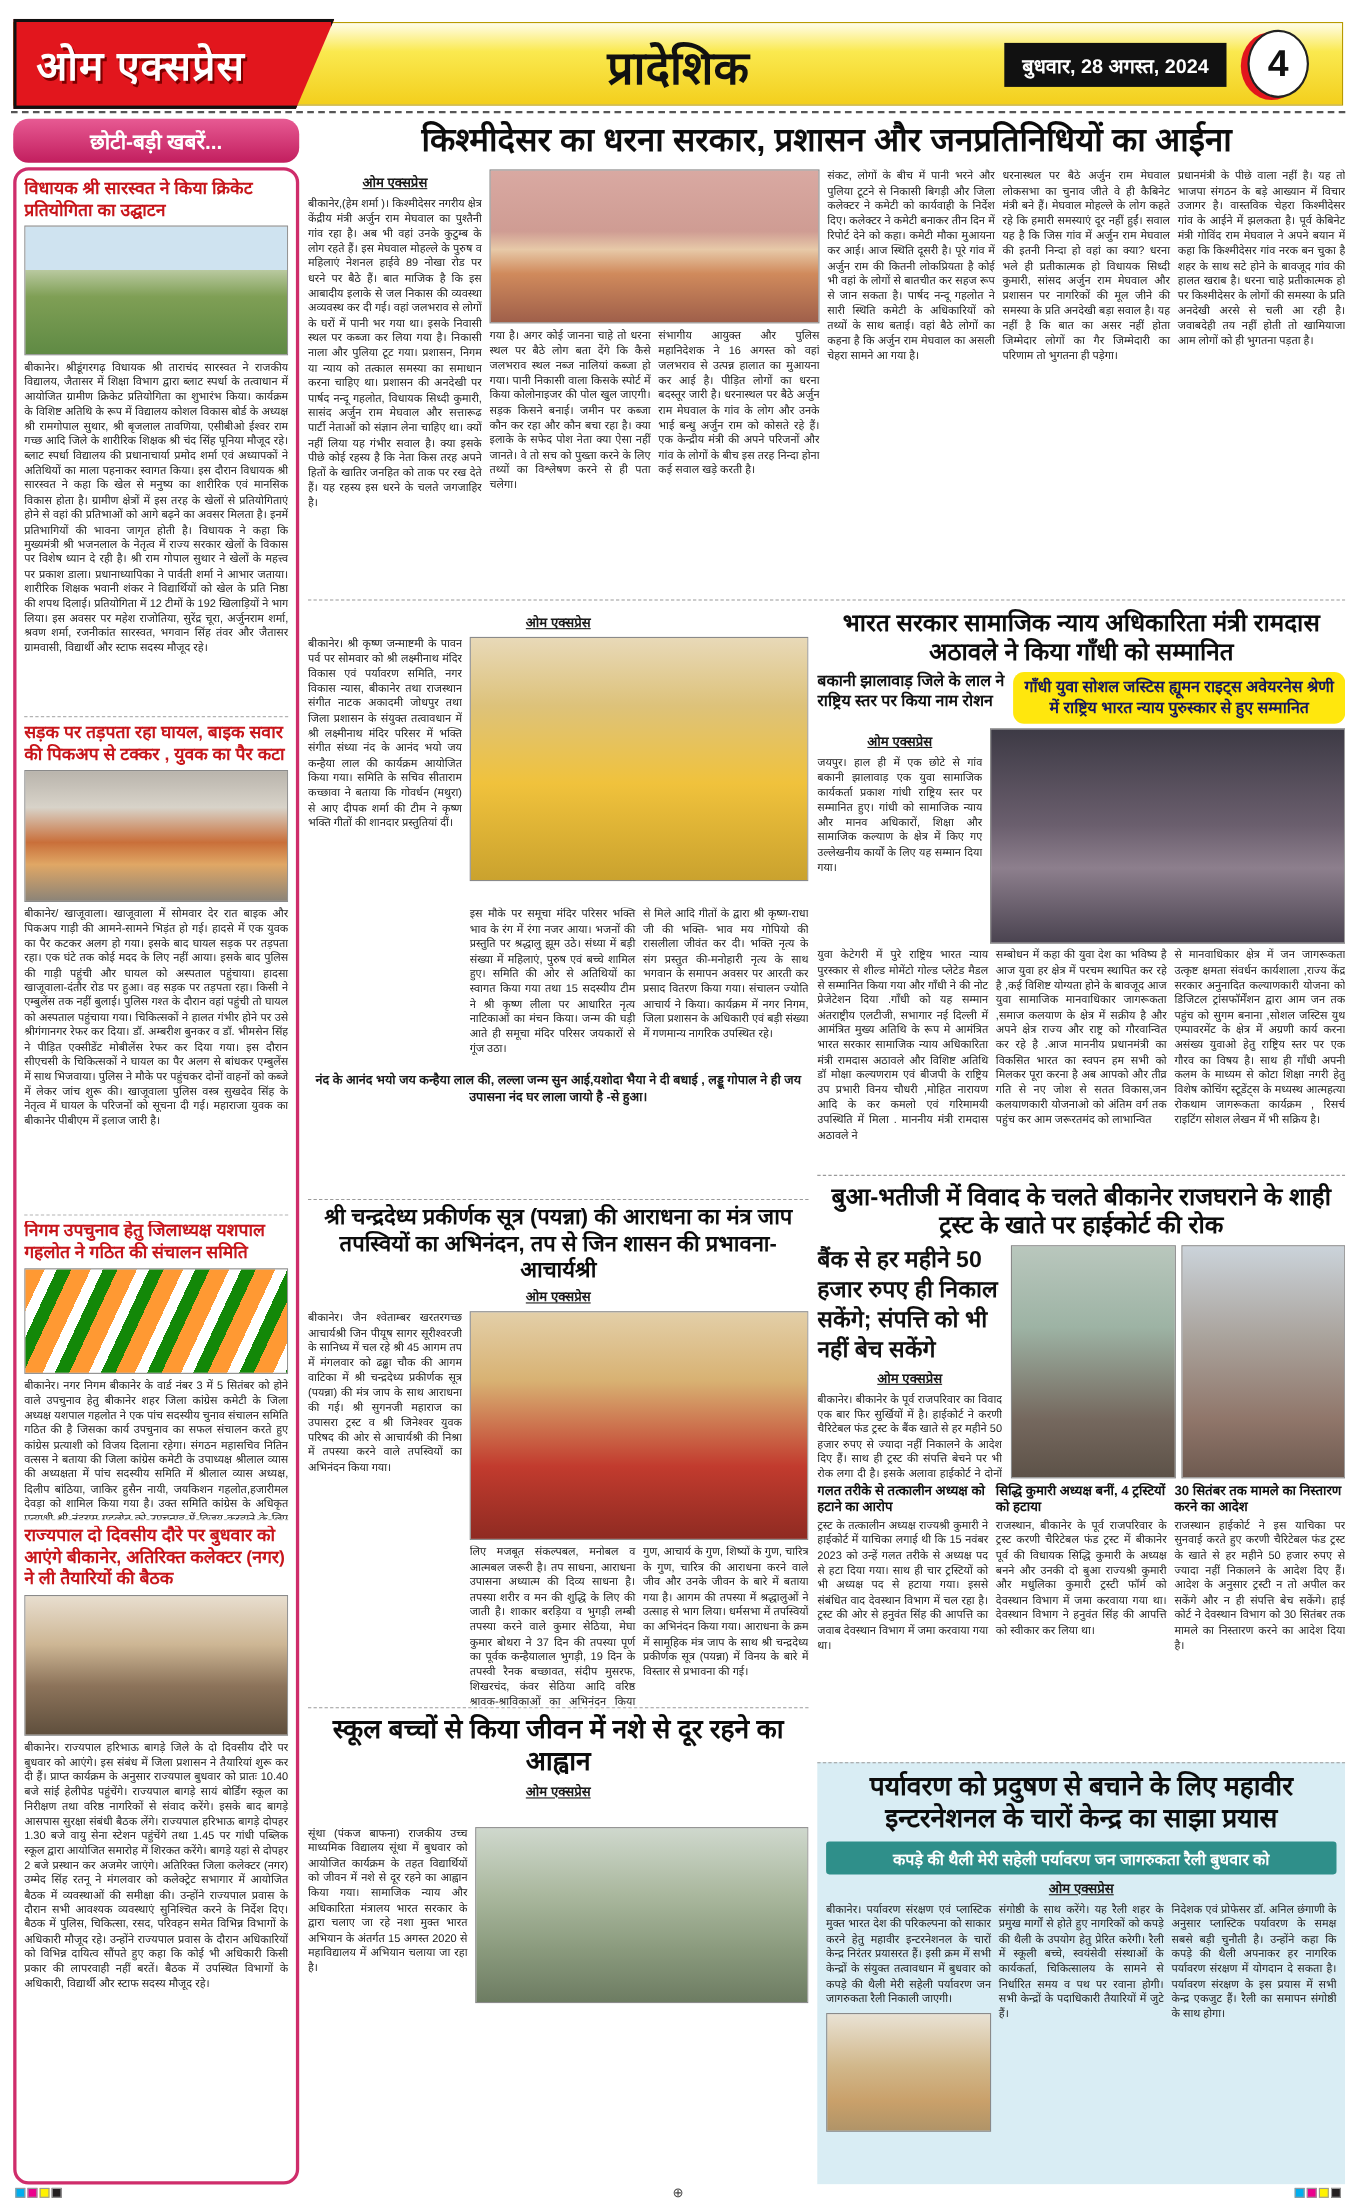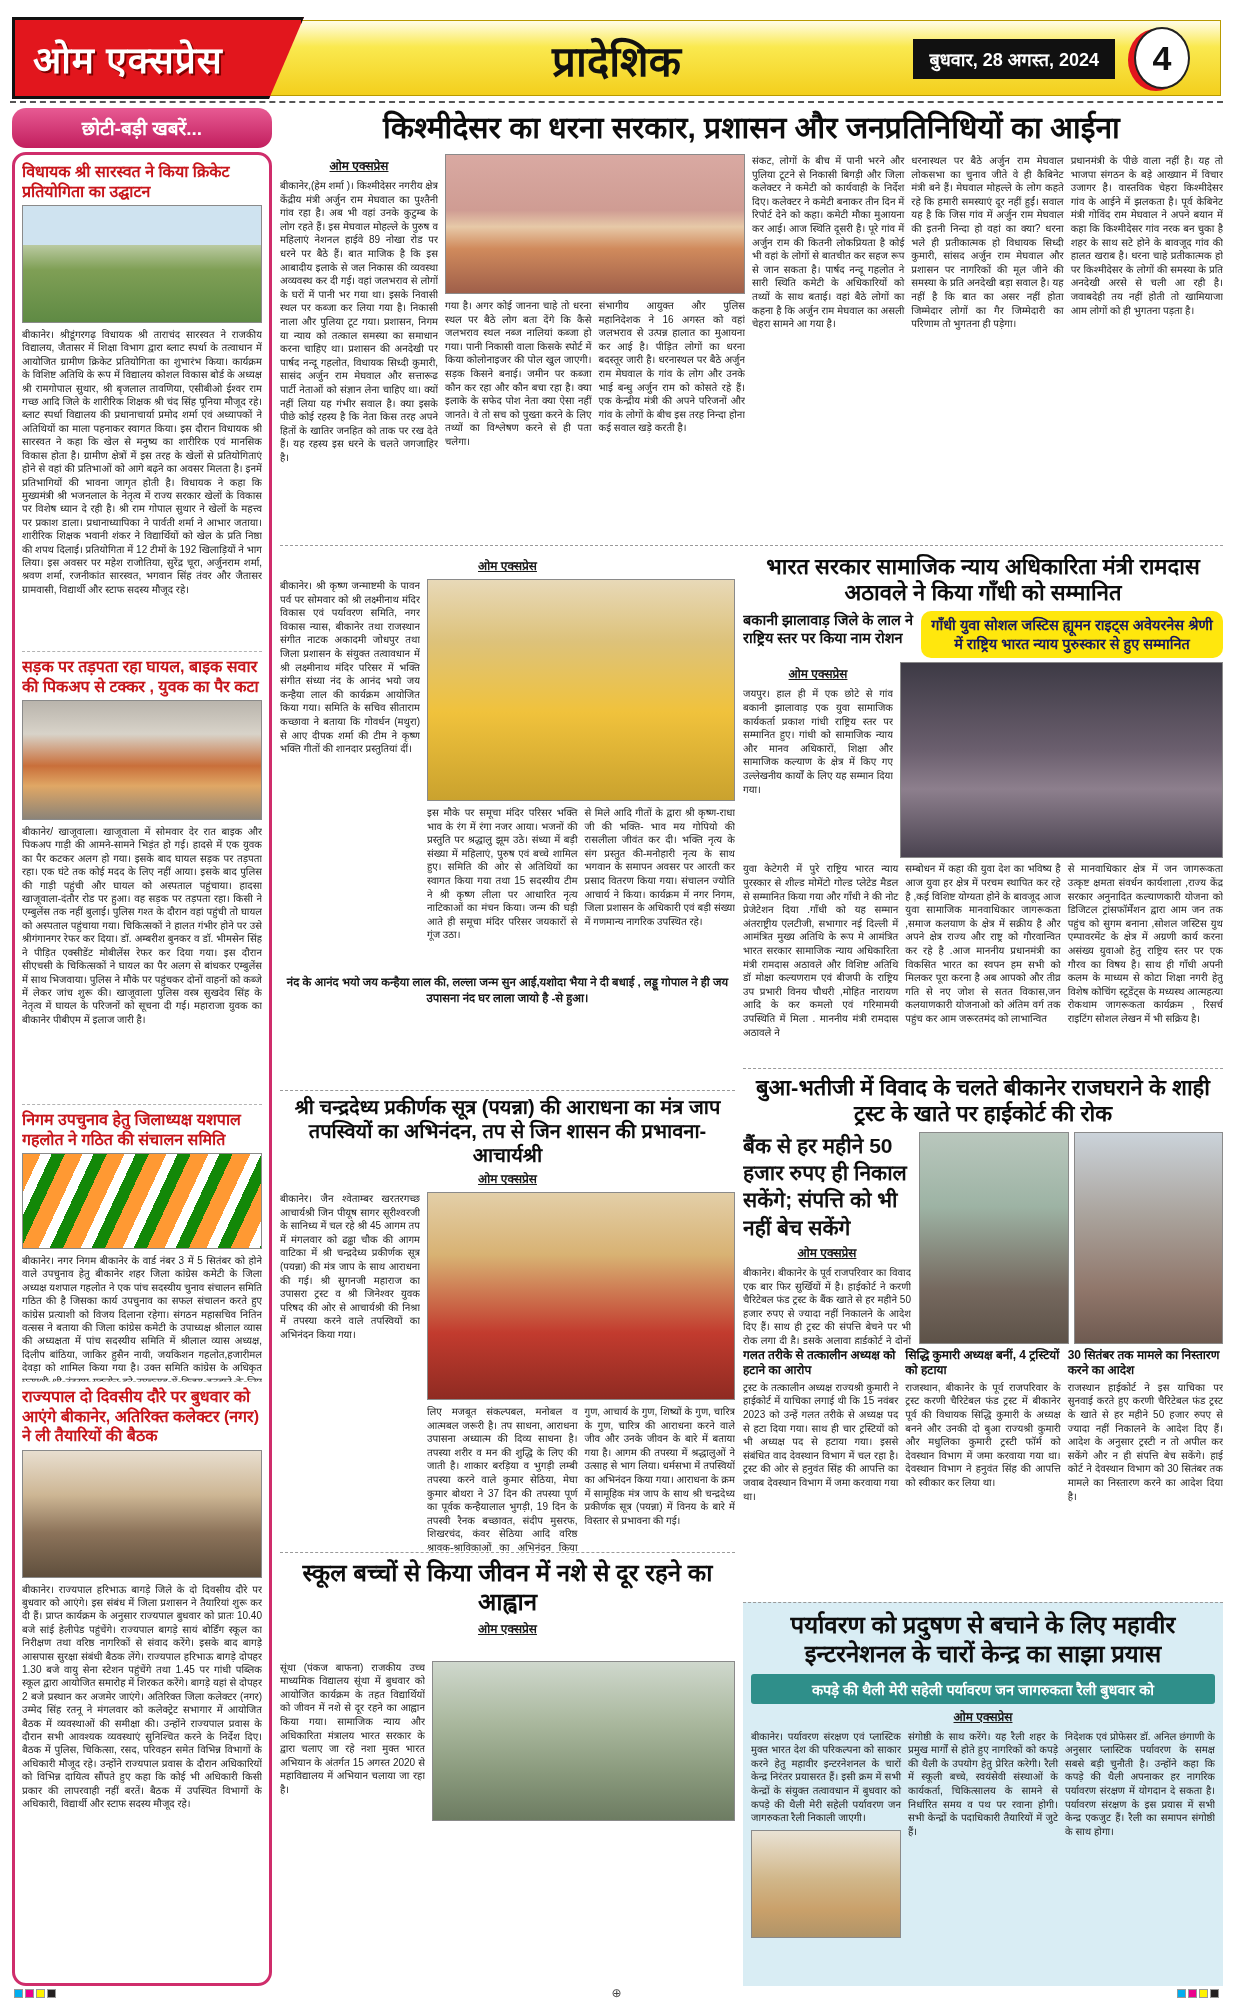--- a/index.html
+++ b/index.html
@@ -68,21 +68,21 @@
   .mcol-left { width:455px; flex:none; display:flex; flex-direction:column; }
   .mcol-right { flex:1; display:flex; flex-direction:column; }
 
   
   .artB { height:540px; padding:4px 0; }
   .artB .headline { font-size:22px; margin-bottom:2px; }
   .artB-body { display:flex; gap:7px; height:392px; }
   .artB-c1 { width:140px; flex:none; overflow:hidden; }
   .artB-blk { flex:1; display:flex; flex-direction:column; }
   .artB-blk .photo { height:222px; flex:none; margin-top:0; }
-  .artB-cols { flex:1; display:flex; gap:7px; overflow:hidden; }
+  .artB-cols { flex:1; display:flex; gap:7px; overflow:hidden;margin-top:19px; }
   .artB-cols > div { flex:1; }
   .refrain { font-weight:bold; font-size:11.5px; text-align:center; line-height:1.35; margin-top:4px; }
 
   
   .artE { height:462px; padding:4px 0; border-top:1px dashed #9a9a9a; }
   .artE .headline { font-size:20px; margin-bottom:2px; }
   .artE-body { display:flex; gap:7px; height:372px; }
   .artE-c1 { width:140px; flex:none; overflow:hidden; }
   .artE-blk { flex:1; display:flex; flex-direction:column; }
   .artE-blk .photo { height:208px; flex:none; margin-top:0; }

